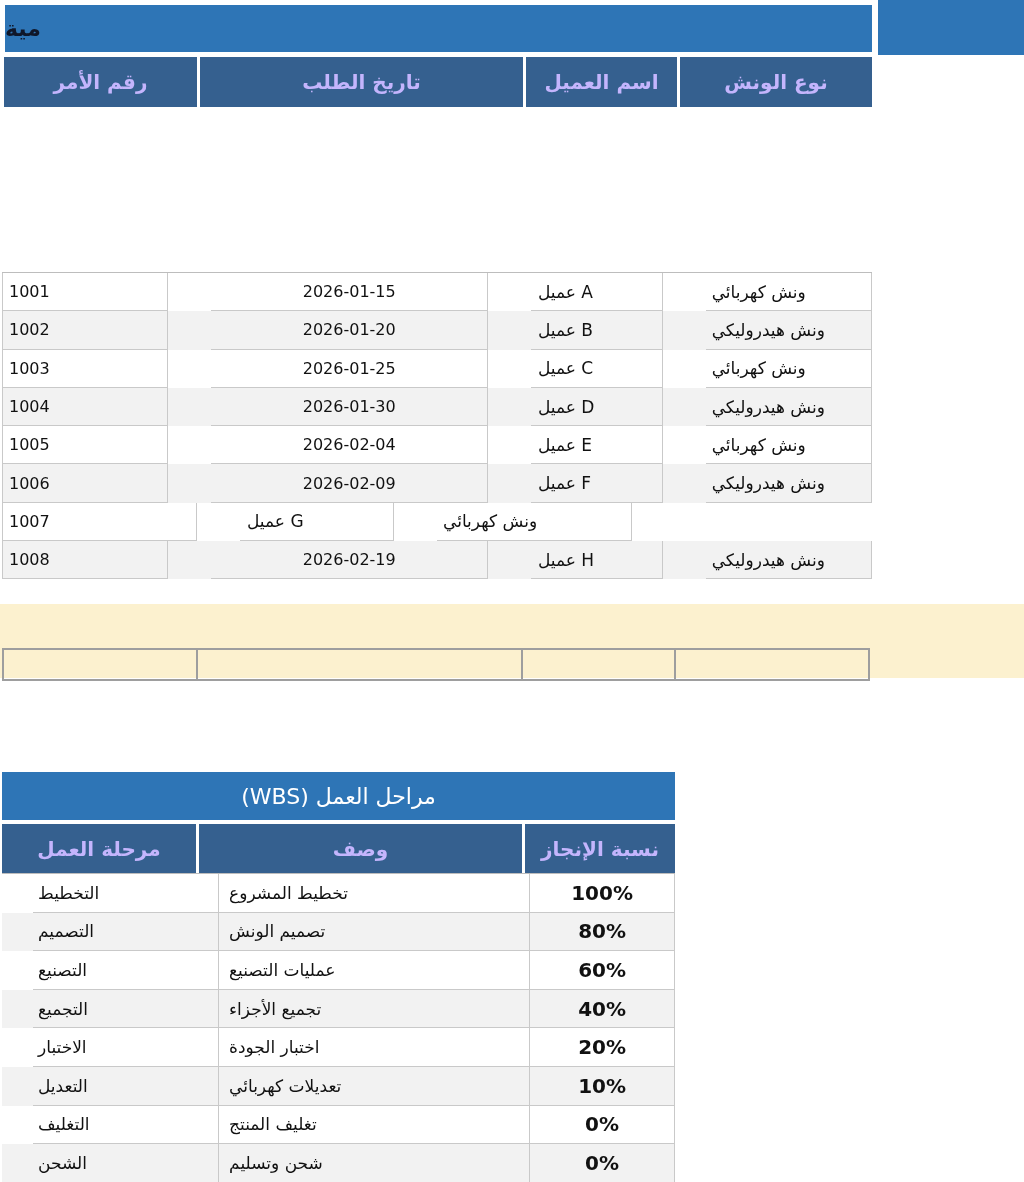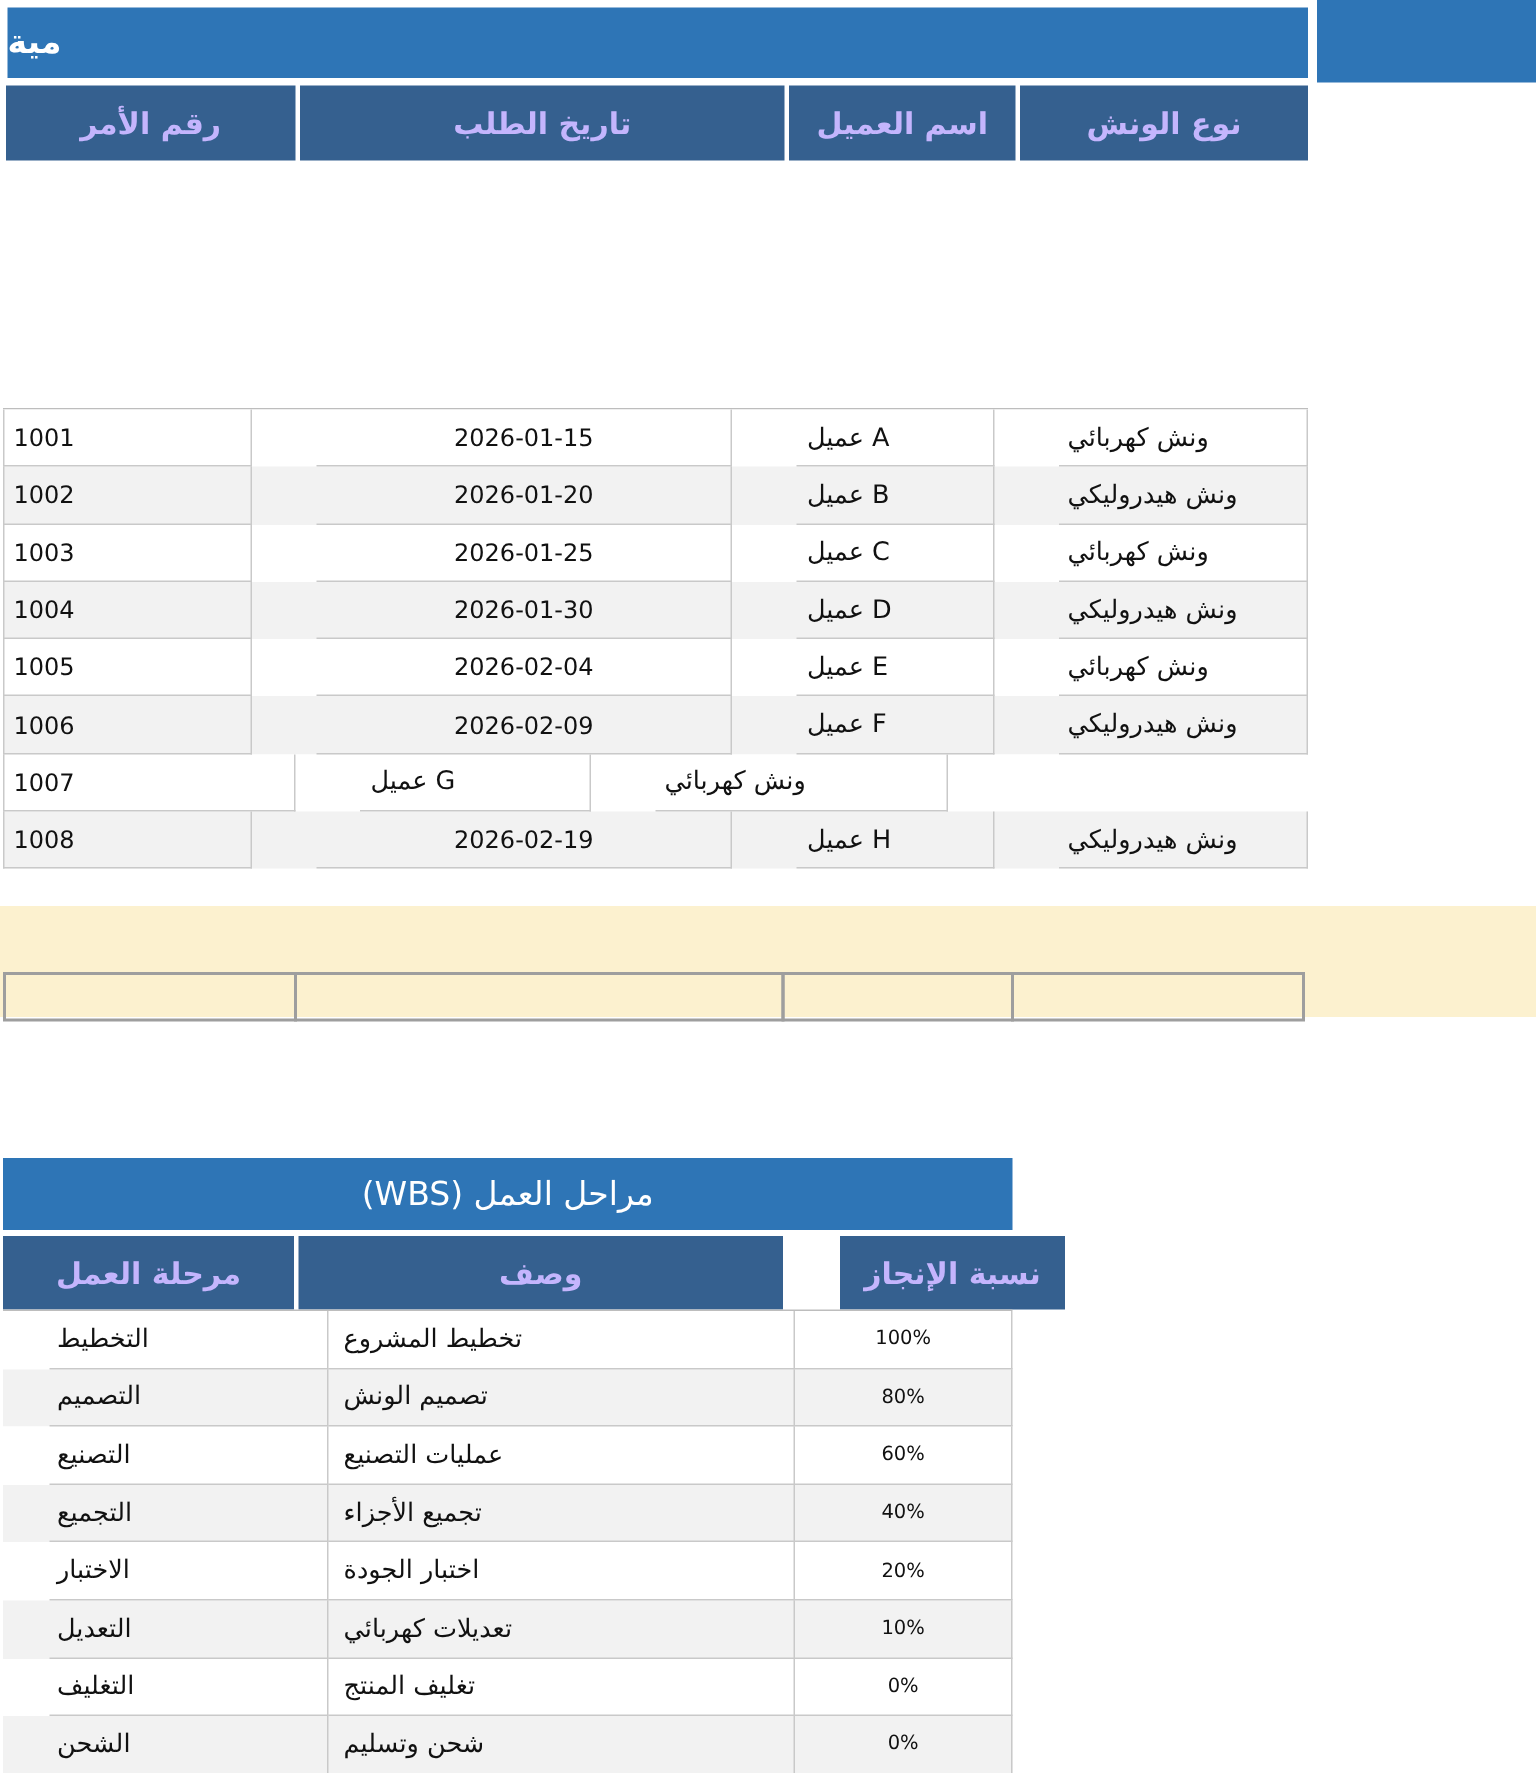--- a/index.html
+++ b/index.html
@@ -3,21 +3,21 @@
 <meta charset="utf-8">
 <style>
   html,body{margin:0;padding:0;}
   body{
     width:1024px;height:1182px;position:relative;background:#ffffff;
     font-family:"DejaVu Sans", sans-serif;overflow:hidden;color:#111;
   }
   
   .titlebar{
     position:absolute;left:5px;top:5px;width:867px;height:47px;
-    background:#2E75B6;color:#ffffff;font-weight:bold;font-size:22px;
+    background:#2E75B6;color:#0f172a;font-weight:bold;font-size:22px;
     display:flex;align-items:center;justify-content:flex-end;
     padding-right:8px;box-sizing:border-box;direction:rtl;
   }
   .corner{position:absolute;left:878px;top:0;width:146px;height:55px;background:#2E75B6;}
 
   
   .t1-header{position:absolute;left:4px;top:57px;width:868px;height:50px;display:flex;gap:3px;}
   .hcell{
     background:#35608F;color:#c4b5fd;font-weight:bold;font-size:20px;
     display:flex;align-items:center;justify-content:center;box-sizing:border-box;
@@ -48,27 +48,27 @@
   .empty-cell + .empty-cell{margin-left:-2px;}
   .e1{width:196px;}.e2{width:327px;}.e3{width:155px;}.e4{width:196px;}
 
   
   .wbs-title{
     position:absolute;left:2px;top:772px;width:673px;height:48px;
     background:#2E75B6;color:#fff;font-weight:normal;font-size:22px;
     display:flex;align-items:center;justify-content:center;direction:rtl;
   }
   .wbs-header{position:absolute;left:2px;top:824px;width:757px;height:49px;display:flex;gap:3px;}
-  .wh1{width:194px;}.wh2{width:323px;}.wh3{width:150px;margin-left:35px;}
+  .wh1{width:194px;}.wh2{width:323px;}.wh3{width:150px;}
   .wbs-data{position:absolute;left:2px;top:873px;width:673px;border-top:1px solid #BDBDBD;}
   .wrow{display:flex;height:38.6px;background:#fff;}
   .wrow:nth-child(even){background:#F2F2F2;}
   .w-stage{width:195px;padding-left:5px;margin-left:31px;}
   .w-desc{width:326px;padding-left:10px;}
-  .w-pct{width:152px;justify-content:center;font-size:13px;}
+  .w-pct{width:152px;justify-content:center;font-size:20px;font-weight:bold;}
 </style>
 </head>
 <body>
 
 <div class="titlebar">
   <span>مية</span>
 </div>
 <div class="corner"></div>
 
 <div class="t1-header">

